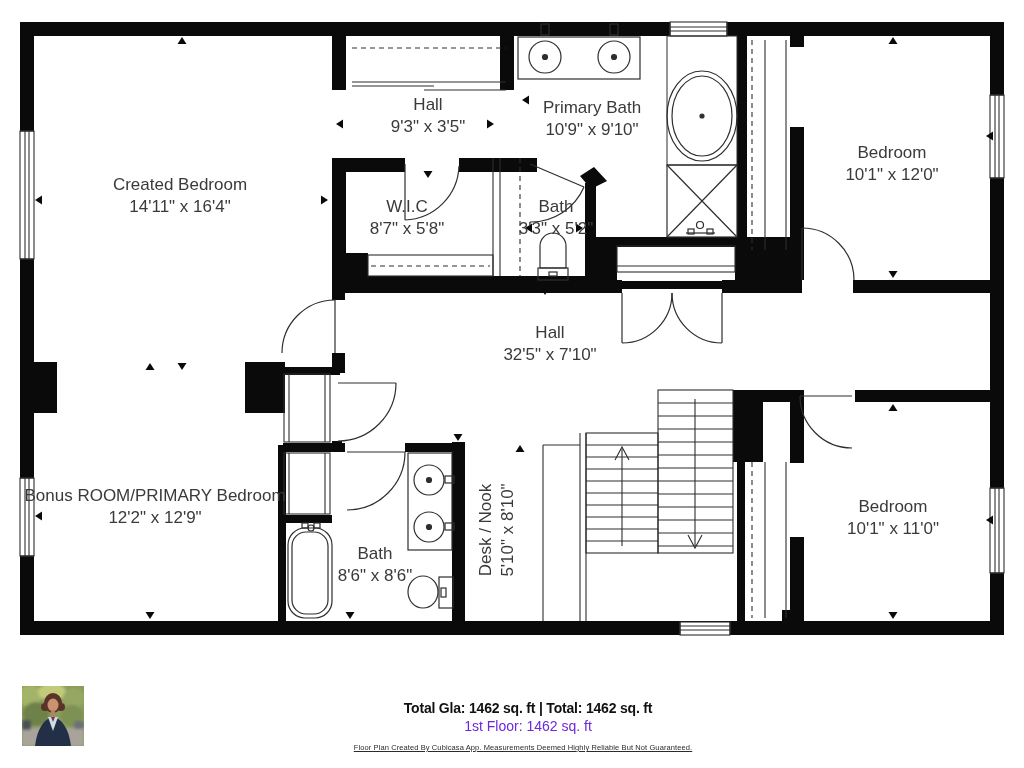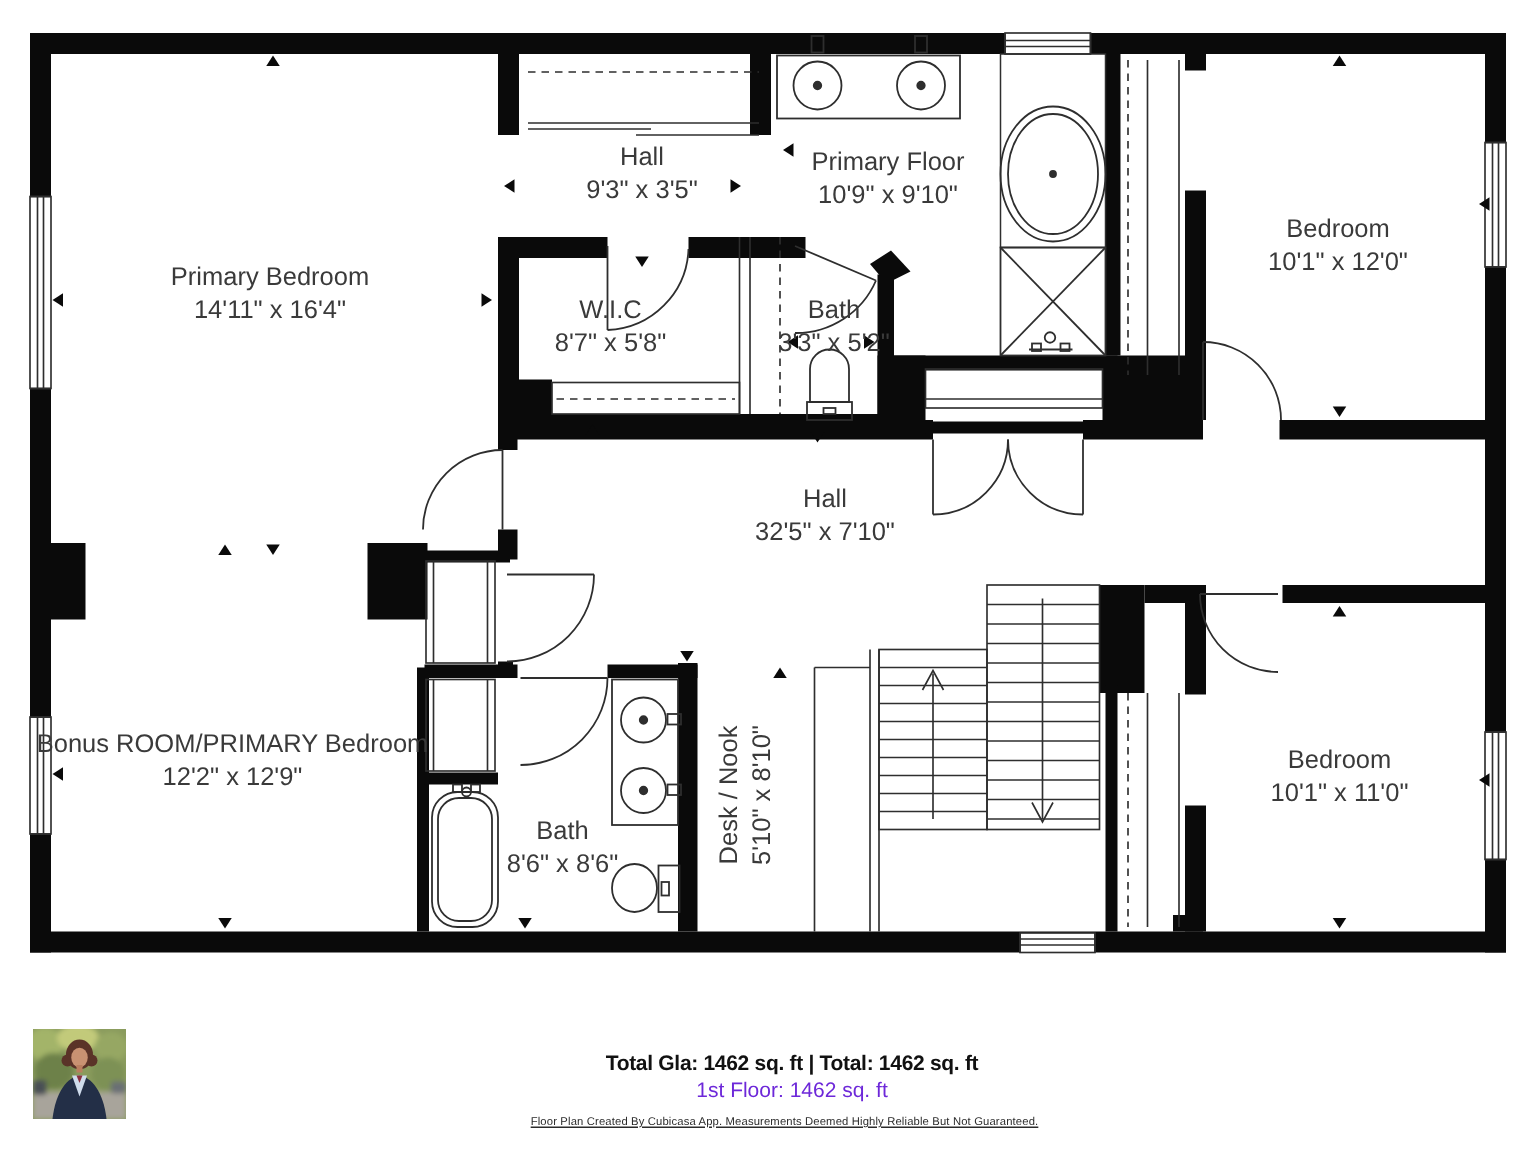--- a/index.html
+++ b/index.html
@@ -309,29 +309,29 @@
       <path d="M 583 228 l -7 -4.5 l 0 9 z"></path>
       <path d="M 545 295 l 4.5 -7 l -9 0 z"></path>
       <path d="M 395 283 l 4.5 7 l -9 0 z"></path>
       <path d="M 986 520 l 7 -4.5 l 0 9 z"></path>
       <path d="M 428 178 l 4.5 -7 l -9 0 z"></path>
     </g>
   </svg>
 
   <div>
     <div class="room-label" style="left:180px;top:196px">
-      <div class="room-name">Primary Bedroom</div>
+      <div class="room-name">Created Bedroom</div>
       <div class="room-dims">14'11" x 16'4"</div>
     </div>
     <div class="room-label" style="left:428px;top:116px">
       <div class="room-name">Hall</div>
       <div class="room-dims">9'3" x 3'5"</div>
     </div>
     <div class="room-label" style="left:592px;top:119px">
-      <div class="room-name">Primary Floor</div>
+      <div class="room-name">Primary Bath</div>
       <div class="room-dims">10'9" x 9'10"</div>
     </div>
     <div class="room-label" style="left:892px;top:164px">
       <div class="room-name">Bedroom</div>
       <div class="room-dims">10'1" x 12'0"</div>
     </div>
     <div class="room-label" style="left:407px;top:218px">
       <div class="room-name">W.I.C</div>
       <div class="room-dims">8'7" x 5'8"</div>
     </div>

